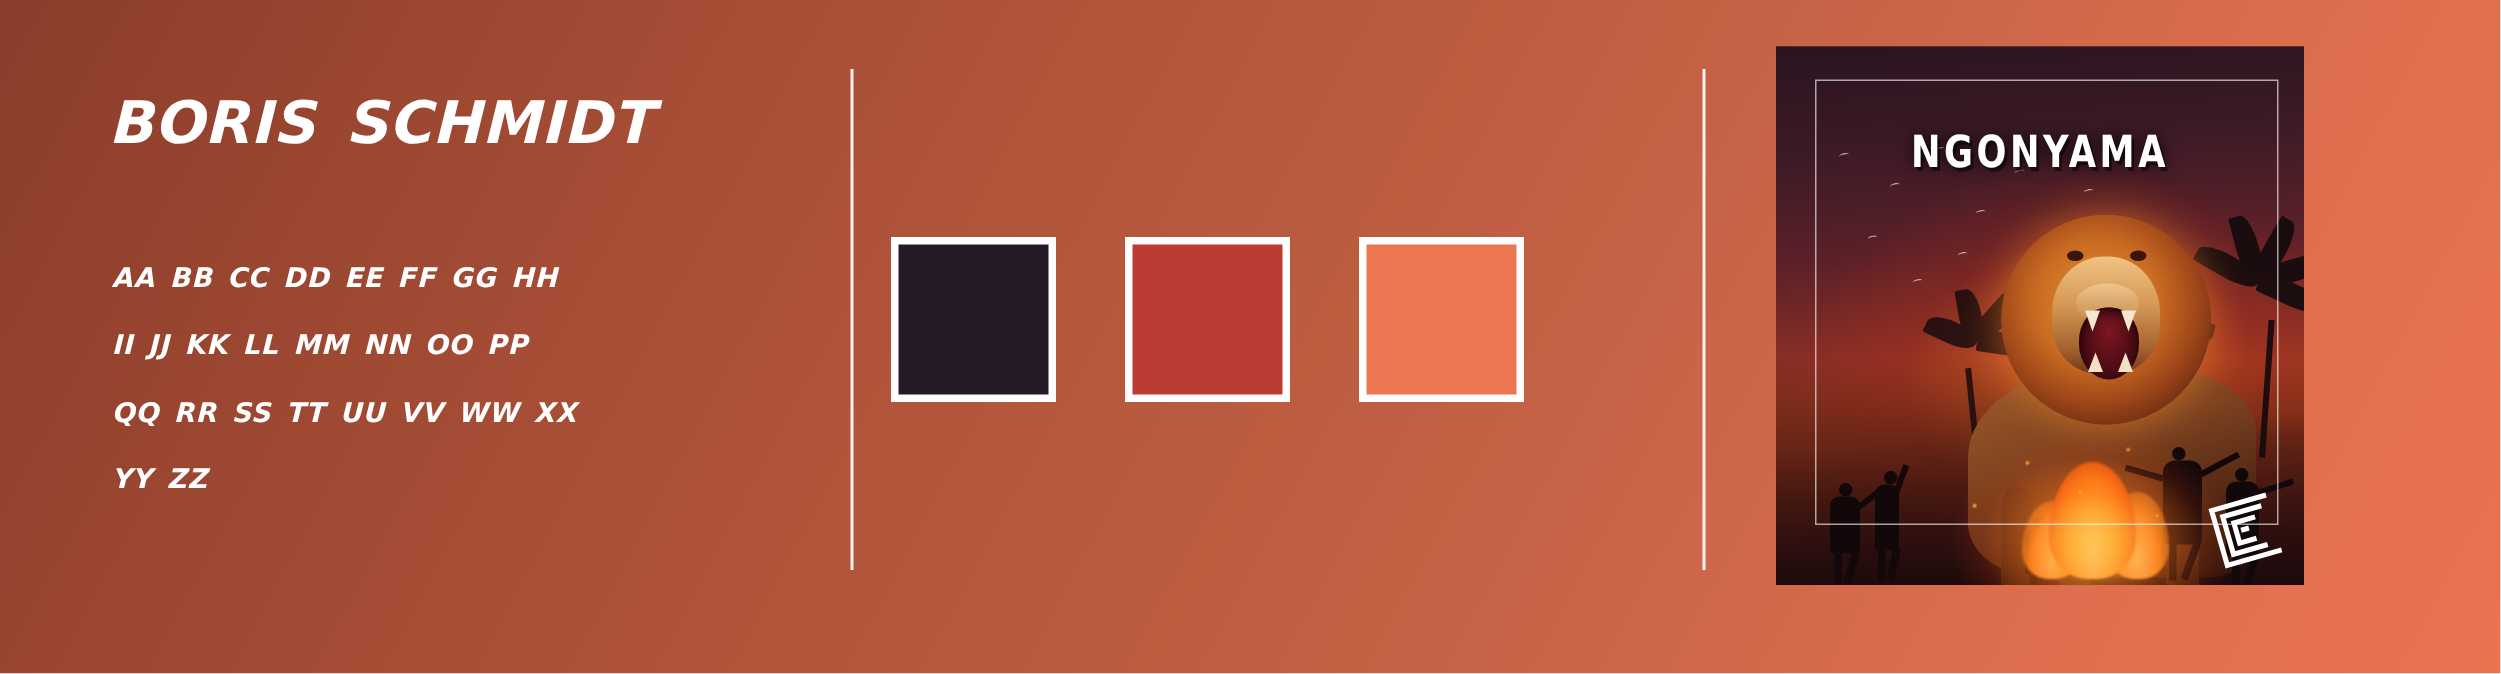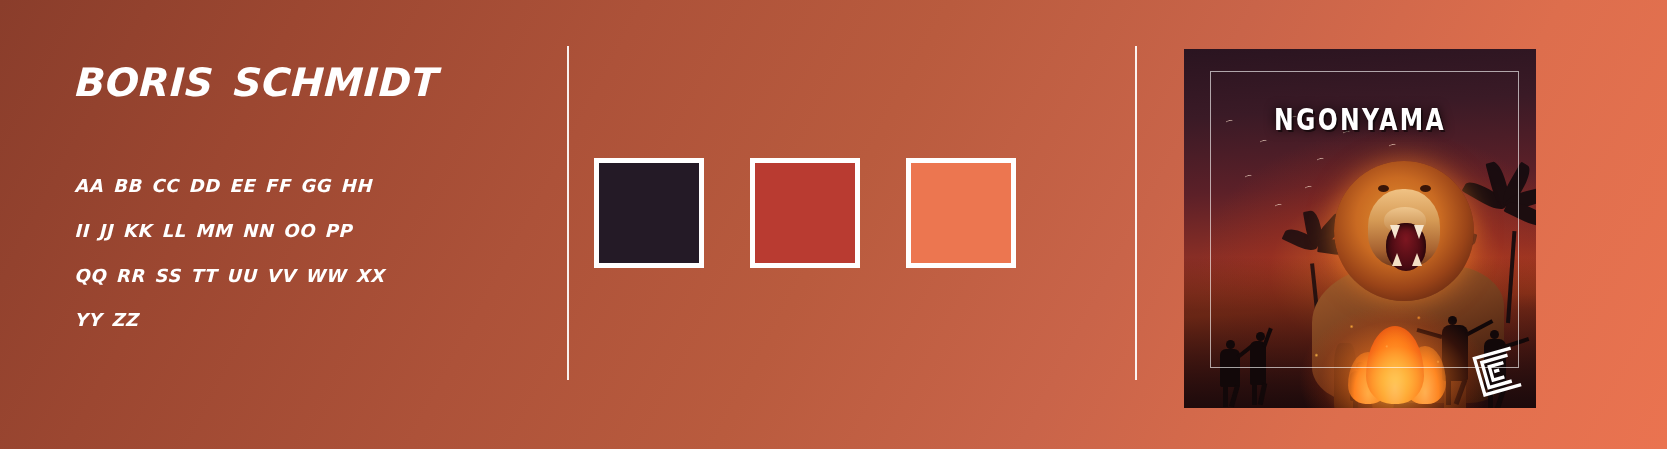--- a/index.html
+++ b/index.html
@@ -88,21 +88,21 @@
     width: 100px;
     height: 100px;
     border: 5px solid #ffffff;
     box-sizing: content-box;
   }
 
   
   #album-art {
     position: absolute;
     left: 1184px;
-    top: 49px;
+    top: 31px;
     width: 352px;
     height: 359px;
     overflow: hidden;
     background: #1b0d12;
   }
   .art-layer { position: absolute; inset: 0; }
 
   
   #art-sky {
     background:

